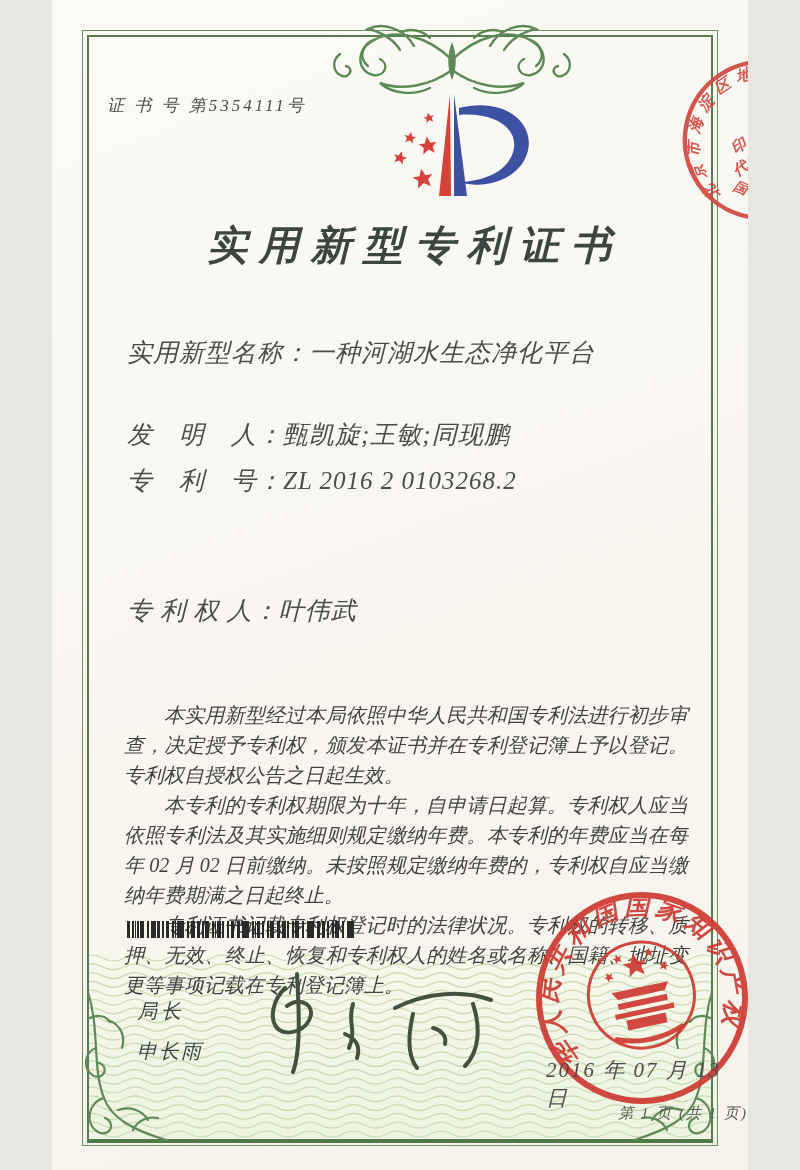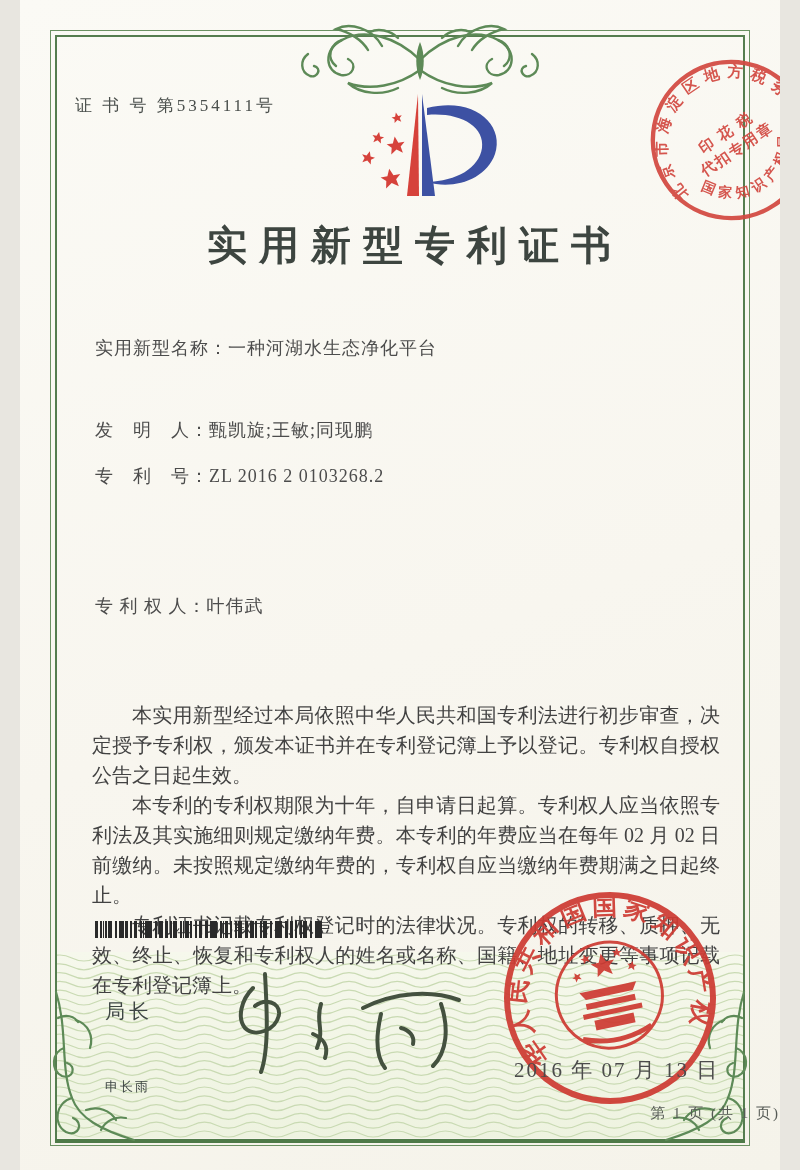--- a/index.html
+++ b/index.html
@@ -1,54 +1,55 @@
 <!DOCTYPE html>
 <html><head>
 <meta charset="utf-8">
 <style>
   html,body{margin:0;padding:0;background:#e8e6e0;}
   .page{
     position:relative;
-    width:760px;height:1170px;
+    width:696px;height:1170px;
     margin:0 auto;
     background:linear-gradient(160deg,#fbfaf5 0%,#f8f6ef 55%,#f5f3ea 100%);
     overflow:hidden;
     font-family:"Liberation Serif","DejaVu Serif",serif;
     color:#3f4442;
+    font-style:italic;
   }
   
   .frame-outer{position:absolute;left:30px;top:30px;right:30px;bottom:24px;border:1px solid #6b9162;z-index:1;}
   .frame-inner{position:absolute;left:35px;top:35px;right:35px;bottom:28px;border:2px solid #557d4f;z-index:1;}
   .frame-bottom{position:absolute;left:35px;right:35px;top:1139px;height:4px;background:#4e7a48;z-index:2;}
   
   .band{position:absolute;left:37px;right:37px;top:952px;height:186px;z-index:0;
         background:linear-gradient(#f6f8ec, #eef3e0);}
   .band svg{display:block;width:100%;height:100%;}
   
   .cert-no{position:absolute;left:55px;top:94px;font-size:17px;letter-spacing:3px;color:#4a4f4c;z-index:2;}
   .logo{position:absolute;left:335px;top:88px;width:165px;height:115px;z-index:2;}
   .title{position:absolute;left:0;right:0;top:218px;text-align:center;font-size:40px;
          letter-spacing:12px;color:#3d4540;font-weight:600;z-index:2;padding-left:30px;}
   
-  .field{position:absolute;left:75px;right:55px;font-size:18px;letter-spacing:1px;color:#4c4c4c;z-index:2;}
+  .field{position:absolute;left:75px;right:55px;font-size:25px;letter-spacing:1px;color:#4c4c4c;z-index:2;}
   .f0{top:336px}.f1{top:418px}.f2{top:464px}.f3{top:529px}.f4{top:594px}.f5{top:658px}
   
   .paras{position:absolute;left:72px;right:60px;top:700px;font-size:20px;line-height:30px;
          text-align:justify;color:#424242;z-index:2;}
   .paras p{margin:0;text-indent:2em;}
   
   .barcode{position:absolute;left:75px;top:921px;width:228px;height:17px;z-index:2;
     background:
       repeating-linear-gradient(90deg,#2a2a2a 0 2px,transparent 2px 5px),
       repeating-linear-gradient(90deg,#2a2a2a 0 1px,transparent 1px 8px),
       repeating-linear-gradient(90deg,#2a2a2a 0 3px,transparent 3px 13px);
   }
   
   .sig-title{position:absolute;left:85px;top:998px;font-size:20px;letter-spacing:4px;color:#3e4644;z-index:2;}
-  .sig-name{position:absolute;left:85px;top:1038px;font-size:13px;letter-spacing:2px;color:#3e4644;z-index:2;margin-top:40px;}
+  .sig-name{position:absolute;left:85px;top:1038px;font-size:20px;letter-spacing:2px;color:#3e4644;z-index:2;}
   .sig-img{position:absolute;left:205px;top:970px;width:240px;height:105px;z-index:2;}
   
   .seal-top{position:absolute;left:622px;top:50px;width:178px;height:180px;transform:rotate(-34deg);z-index:3;opacity:.92;}
   .seal-bottom{position:absolute;left:475px;top:883px;width:230px;height:230px;transform:rotate(-12deg);z-index:3;opacity:.93;}
   .seal-date{position:absolute;left:494px;top:1056px;font-size:21px;letter-spacing:2px;color:#4b4b4b;z-index:4;}
   
   .footer{position:absolute;left:0;right:0;top:1104px;text-align:right;font-size:15px;
           letter-spacing:2px;color:#565b56;z-index:2;}
   
   .ornament-top{position:absolute;left:258px;top:14px;width:284px;height:92px;z-index:2;}

